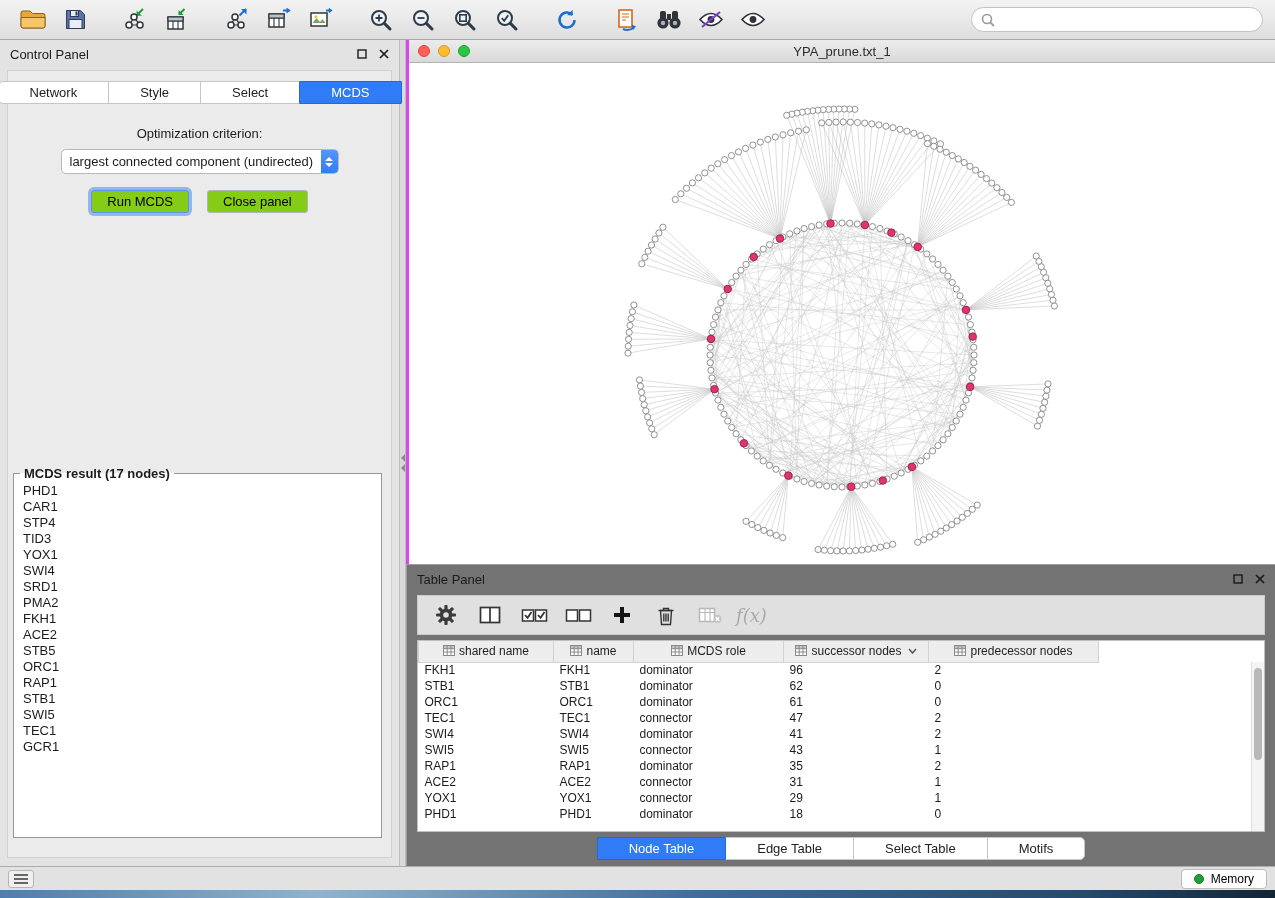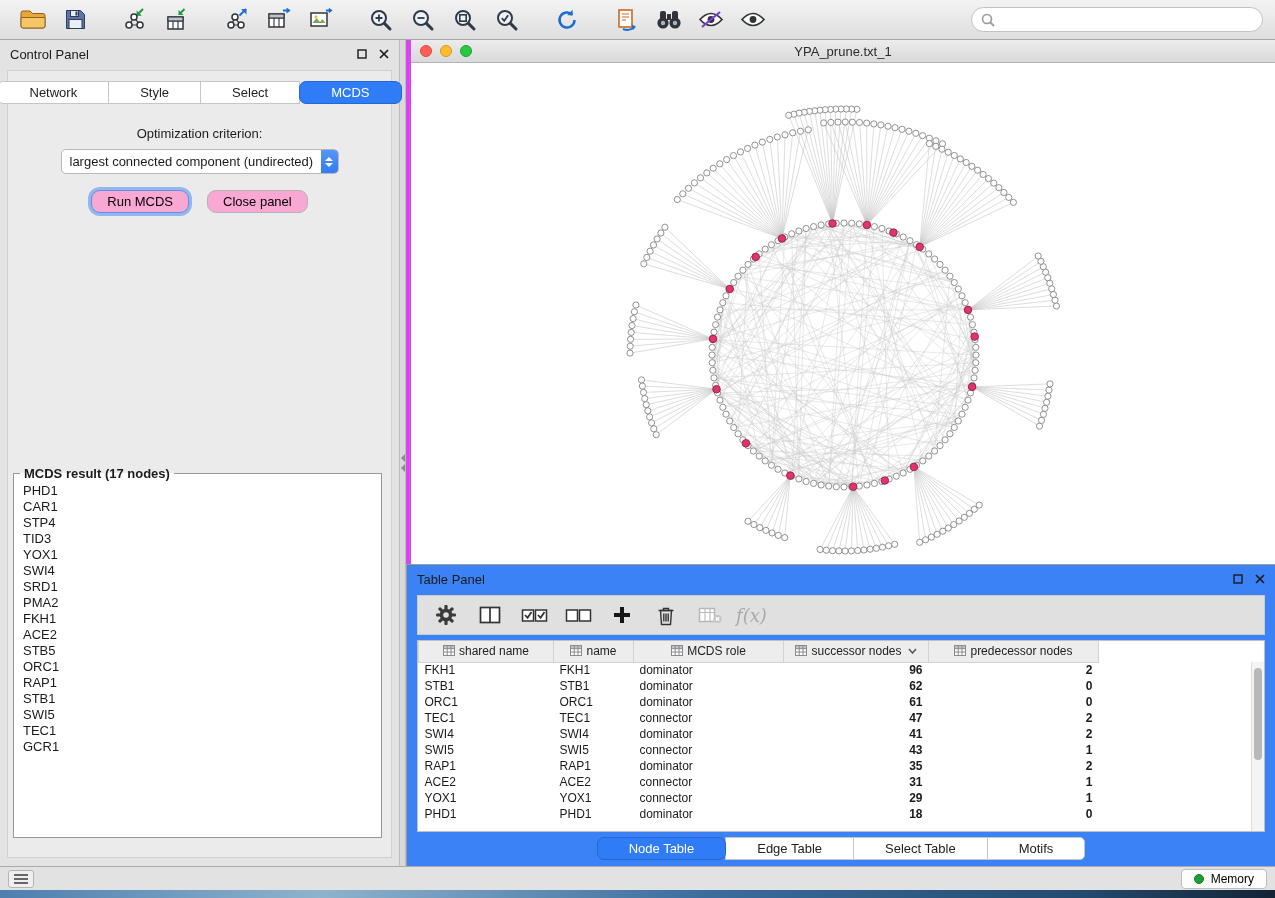--- a/index.html
+++ b/index.html
@@ -16,63 +16,63 @@
   
   .control-panel{position:absolute;left:0;top:40px;width:399px;height:826px;background:#e3e3e3;}
   .panel-titlebar{height:28px;display:flex;align-items:center;padding:0 10px;font-size:13px;color:#1b1b1b;}
   .pt-btns{margin-left:auto;display:flex;gap:12px;align-items:center;}
   .icon-btn{background:none;border:none;display:flex;align-items:center;justify-content:center;cursor:default;}
   .cp-content{position:absolute;left:7px;right:7px;top:30px;bottom:8px;background:#ebebeb;border:1px solid #d0d0d0;}
   .cp-tabs{display:flex;justify-content:center;margin-top:10px;}
   .cp-tab{padding:3px 31px;background:#fff;border:1px solid #c6c6c6;margin-left:-1px;font-size:13px;color:#222;cursor:default;}
   .cp-tab:first-child{border-radius:5px 0 0 5px;margin-left:0;}
   .cp-tab:last-child{border-radius:0 5px 5px 0;}
-  .cp-tab.active{background:#2f7cf6;border-color:#2468d6;color:#fff;border-radius:7px;position:relative;z-index:1;}
+  .cp-tab.active{background:#2f7cf6;border-color:#2468d6;color:#fff;border-radius:1px;position:relative;z-index:1;}
   .opt-label{text-align:center;margin-top:22px;font-size:13px;}
   .combo{width:278px;height:25px;margin:8px auto 0;background:#fff;border:1px solid #b9b9b9;border-radius:5px;display:flex;align-items:center;overflow:hidden;}
   .combo .val{flex:1;padding:0 8px;font-size:13px;white-space:nowrap;}
   .combo .stepper{width:19px;height:25px;background:linear-gradient(#5a95f7,#2f7cf6);display:flex;flex-direction:column;align-items:center;justify-content:center;gap:2px;}
   .stepper i{display:block;width:0;height:0;border-left:4px solid transparent;border-right:4px solid transparent;}
   .stepper .up{border-bottom:4px solid #fff;}
   .stepper .dn{border-top:4px solid #fff;}
   .btn-row{display:flex;justify-content:center;gap:18px;margin-top:16px;}
-  .mac-btn{font-family:"Liberation Sans",sans-serif;font-size:13px;padding:3px 15px;background:#f9a8d4;border:1px solid #b3b3b3;border-radius:9px;cursor:default;}
+  .mac-btn{font-family:"Liberation Sans",sans-serif;font-size:13px;padding:3px 15px;background:#84cc16;border:1px solid #b3b3b3;border-radius:3px;cursor:default;}
   .mac-btn.focused{box-shadow:0 0 0 3px rgba(77,139,240,.55);border-color:#5b93e8;}
   .result-box{position:absolute;left:5px;right:9px;top:395px;height:372px;border:1px solid #979797;background:#fff;}
   .result-box legend{font-size:13px;padding:0 4px;margin-left:6px;background:transparent;color:#1b1b1b;font-weight:bold;}
   .mcds-list{height:calc(100% - 4px);overflow:auto;padding:2px 0 0 9px;}
   .mcds-item{font-size:13px;line-height:16px;cursor:default;}
 
   
   .splitter{position:absolute;left:399px;top:40px;width:7px;height:826px;background:#d9d9d9;border-left:1px solid #bdbdbd;border-right:1px solid #bdbdbd;}
   .splitter .handle{position:absolute;left:1px;top:412px;}
   .tri-left{width:0;height:0;border-top:4px solid transparent;border-bottom:4px solid transparent;border-right:4px solid #8a8a8a;margin:2px 0;}
 
   
-  .network-window{position:absolute;left:406px;top:40px;width:869px;height:524px;background:#fff;border-left:5px solid #d946ef;text-decoration:underline;}
+  .network-window{position:absolute;left:406px;top:40px;width:869px;height:524px;background:#fff;border-left:3px solid #d946ef;text-decoration:underline;}
   .net-titlebar{position:relative;height:23px;background:linear-gradient(#ececec,#d9d9d9);border-bottom:1px solid #b3b3b3;display:flex;align-items:center;padding:0 9px;}
   .lights{display:flex;gap:8px;z-index:2;}
   .light{width:12px;height:12px;border-radius:50%;cursor:default;}
   .light.red{background:#ff5f57;border:1px solid #d94942;}
   .light.yellow{background:#febc2e;border:1px solid #d49a21;}
   .light.green{background:#28c840;border:1px solid #1da32f;}
   .net-title{position:absolute;left:0;right:0;text-align:center;font-size:13px;color:#2b2b2b;}
   #net-svg{display:block;width:869px;height:500px;background:#fff;}
 
   
-  .table-panel{position:absolute;left:406px;top:564px;width:869px;height:302px;background:#3b82f6;border-left:1px solid #9c9c9c;border-top:1px solid #9c9c9c;}
+  .table-panel{position:absolute;left:406px;top:564px;width:869px;height:302px;background:#737373;border-left:1px solid #9c9c9c;border-top:1px solid #9c9c9c;}
   .tp-toolbar{margin:2px 10px 0;height:40px;background:#e0e0e0;border:1px solid #cacaca;display:flex;align-items:center;gap:8px;padding:0 10px;}
   .tp-toolbar .tb{width:36px;height:32px;}
   .fx{font-family:"DejaVu Serif",serif;font-style:italic;font-size:18px;color:#a9a9a9;cursor:default;}
   .table-wrap{position:absolute;left:10px;right:10px;top:75px;bottom:34px;background:#fff;border:1px solid #c0c0c0;overflow:hidden;}
   table.node-table{border-collapse:collapse;table-layout:fixed;width:100%;font-size:12px;}
   table.node-table th{height:21px;background:#ededed;border:1px solid #d2d2d2;border-top:none;font-weight:normal;font-size:12px;color:#222;white-space:nowrap;overflow:hidden;cursor:default;}
   table.node-table th.filler{background:#fff;border:none;}
   table.node-table td{height:16px;padding:0 6px;white-space:nowrap;overflow:hidden;cursor:default;}
-  td.num{text-align:right;padding-right:20px;font-weight:bold;}
+  td.num{padding-right:20px;}
   .hic{display:inline-block;vertical-align:-1px;margin-right:4px;}
   .sortchev{display:inline-block;margin-left:6px;vertical-align:1px;}
   .vscroll{position:absolute;right:0;top:21px;bottom:0;width:13px;background:#f4f4f4;border-left:1px solid #ddd;}
   .vthumb{position:absolute;left:2px;right:2px;top:6px;height:92px;background:#b8b8b8;border-radius:5px;}
   .table-tabs{position:absolute;left:0;right:0;bottom:6px;display:flex;justify-content:center;}
 
   
   .statusbar{position:absolute;left:0;top:866px;width:1275px;height:24px;background:#e2e2e2;border-top:1px solid #ababab;display:flex;align-items:center;padding:0 8px;}
   .menu-btn{width:26px;height:18px;border:1px solid #b5b5b5;border-radius:3px;background:#efefef;display:flex;align-items:center;justify-content:center;}
   .memory-btn{margin-left:auto;display:flex;align-items:center;gap:7px;background:#fdfdfd;border:1px solid #bdbdbd;border-radius:4px;padding:2px 12px;font-size:12px;cursor:default;}

